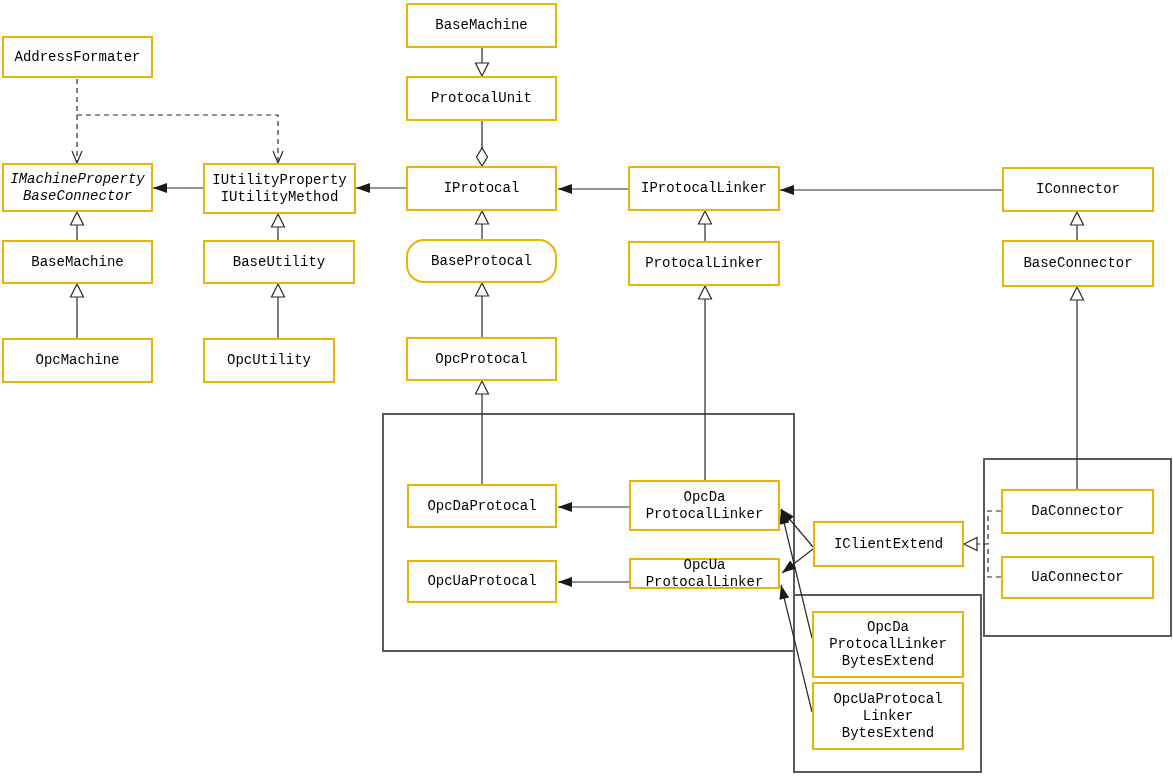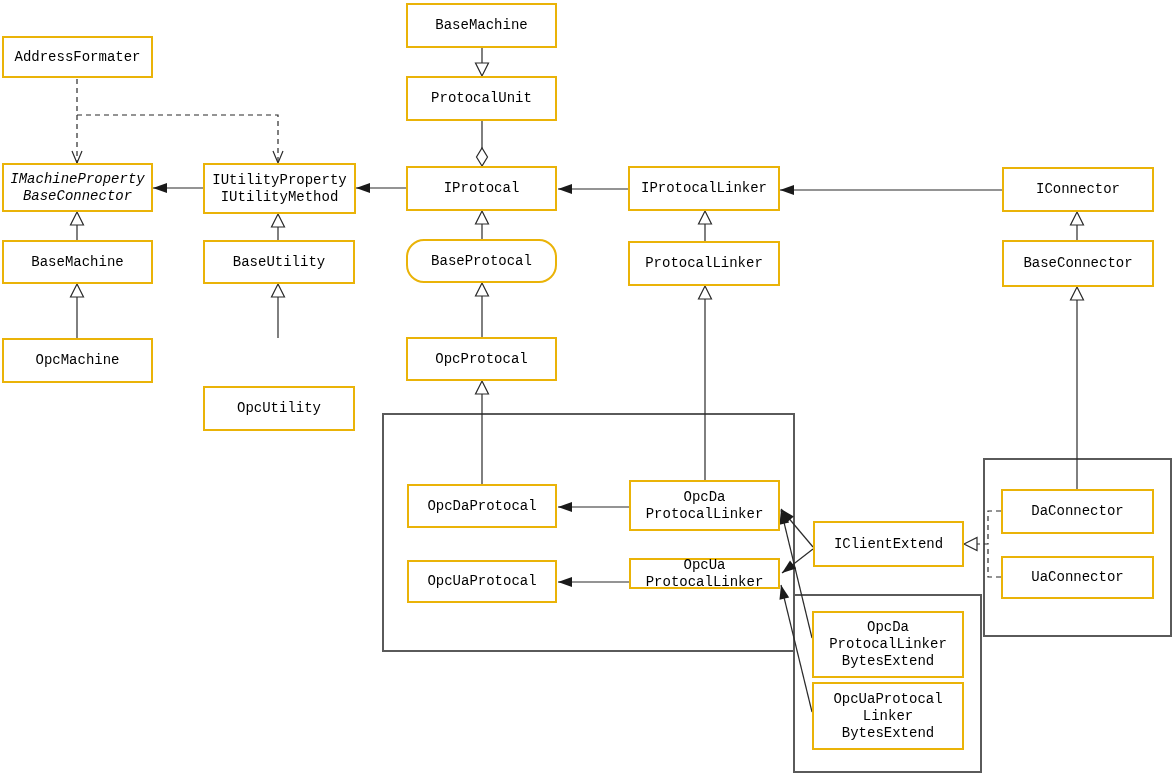--- a/index.html
+++ b/index.html
@@ -117,21 +117,21 @@
     <div class="node" style="left: 2px; top: 338px; width: 151px; height: 45px;">
       <span>OpcMachine</span>
     </div>
     <div class="node" style="left: 203px; top: 163px; width: 153px; height: 51px;">
       <span>IUtilityProperty</span>
       <span>IUtilityMethod</span>
     </div>
     <div class="node" style="left: 203px; top: 240px; width: 152px; height: 44px;">
       <span>BaseUtility</span>
     </div>
-    <div class="node" style="left: 203px; top: 338px; width: 152px; height: 45px; margin-top: 48px;">
+    <div class="node" style="left: 203px; top: 338px; width: 132px; height: 45px;">
       <span>OpcUtility</span>
     </div>
     <div class="node" style="left: 406px; top: 3px; width: 151px; height: 45px;">
       <span>BaseMachine</span>
     </div>
     <div class="node" style="left: 406px; top: 76px; width: 151px; height: 45px;">
       <span>ProtocalUnit</span>
     </div>
     <div class="node" style="left: 406px; top: 166px; width: 151px; height: 45px;">
       <span>IProtocal</span>

